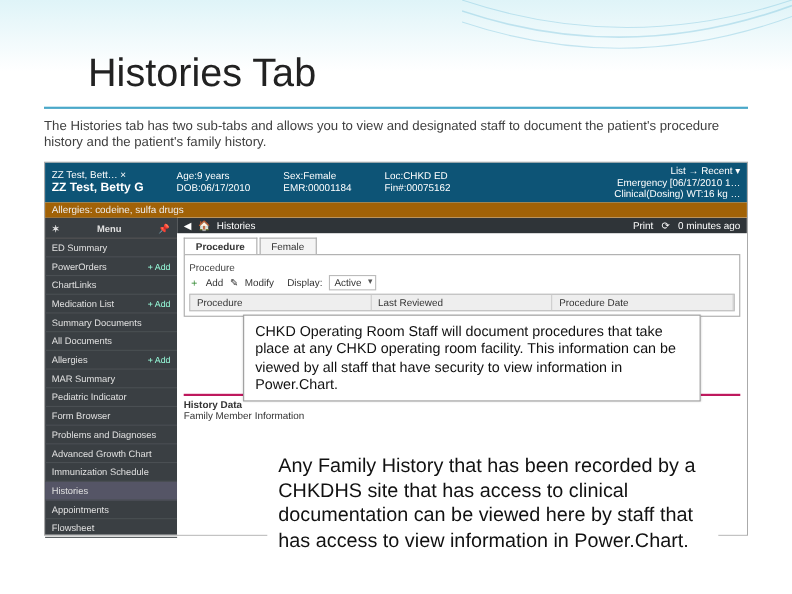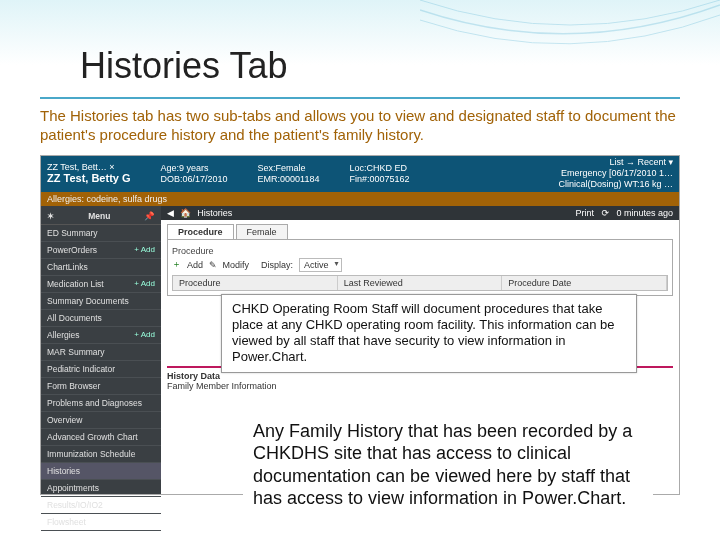--- a/index.html
+++ b/index.html
@@ -21,22 +21,22 @@
   .slide-title {
     font-size: 36px;
     font-weight: 400;
     color: #222;
     padding: 45px 0 10px 40px;
     border-bottom: 2px solid #4aa8c9;
     margin: 0 40px 8px 40px;
     width: calc(100% - 80px);
   }
   .slide-body {
-    font-size: 15px;
-    color: #a16207;
+    font-size: 12px;
+    color: #404040;
     margin: 6px 40px 10px 40px;
     line-height: 1.25;
   }
   .screenshot {
     margin: 4px 40px 0 40px;
     width: calc(100% - 80px);
     height: 340px;
     border: 1px solid #aaa;
     background: #fff;
     font-size: 9px;
@@ -275,36 +275,30 @@
           <div class="item">
             <span>Pediatric Indicator</span>
           </div>
           <div class="item">
             <span>Form Browser</span>
           </div>
           <div class="item">
             <span>Problems and Diagnoses</span>
           </div>
           <div class="item">
-            <span>Overview</span>
-          </div>
-          <div class="item">
             <span>Advanced Growth Chart</span>
           </div>
           <div class="item">
             <span>Immunization Schedule</span>
           </div>
           <div class="item selected">
             <span>Histories</span>
           </div>
           <div class="item">
             <span>Appointments</span>
-          </div>
-          <div class="item">
-            <span>Results/IO/IO2</span>
           </div>
           <div class="item">
             <span>Flowsheet</span>
           </div>
         </div>
     </div>
 
     <div class="content">
       <div class="breadcrumb">
         <div class="left">

